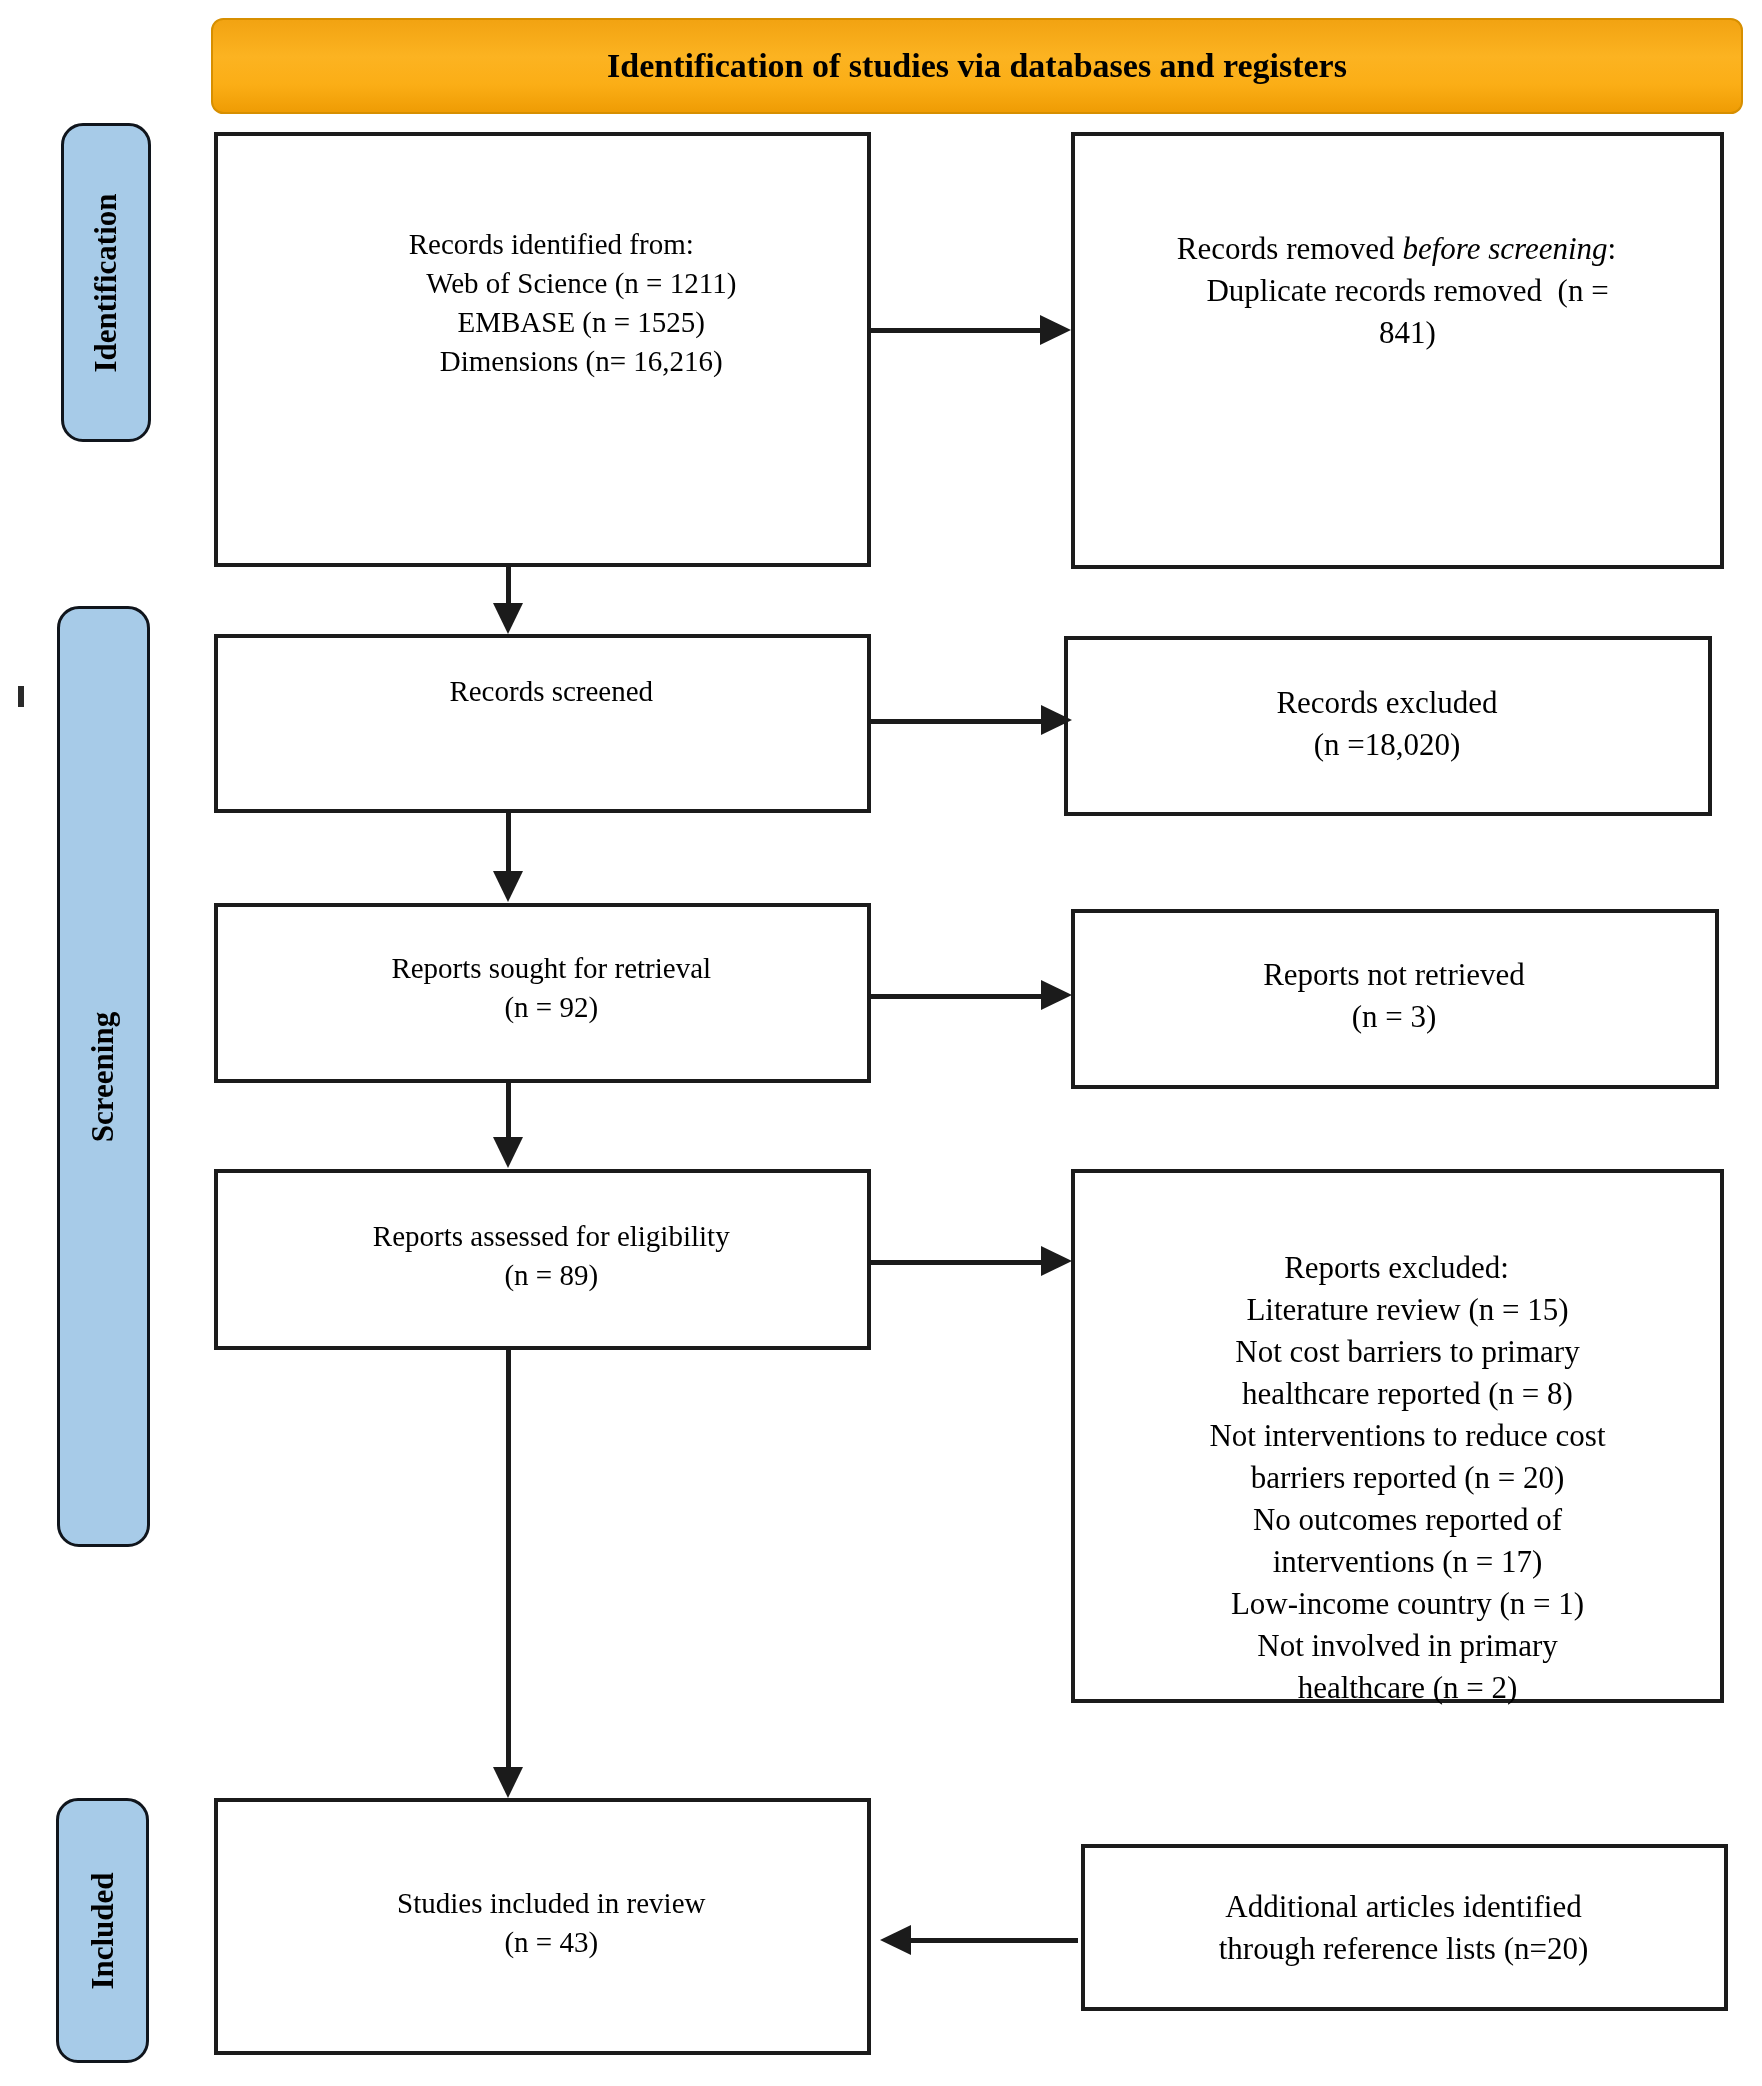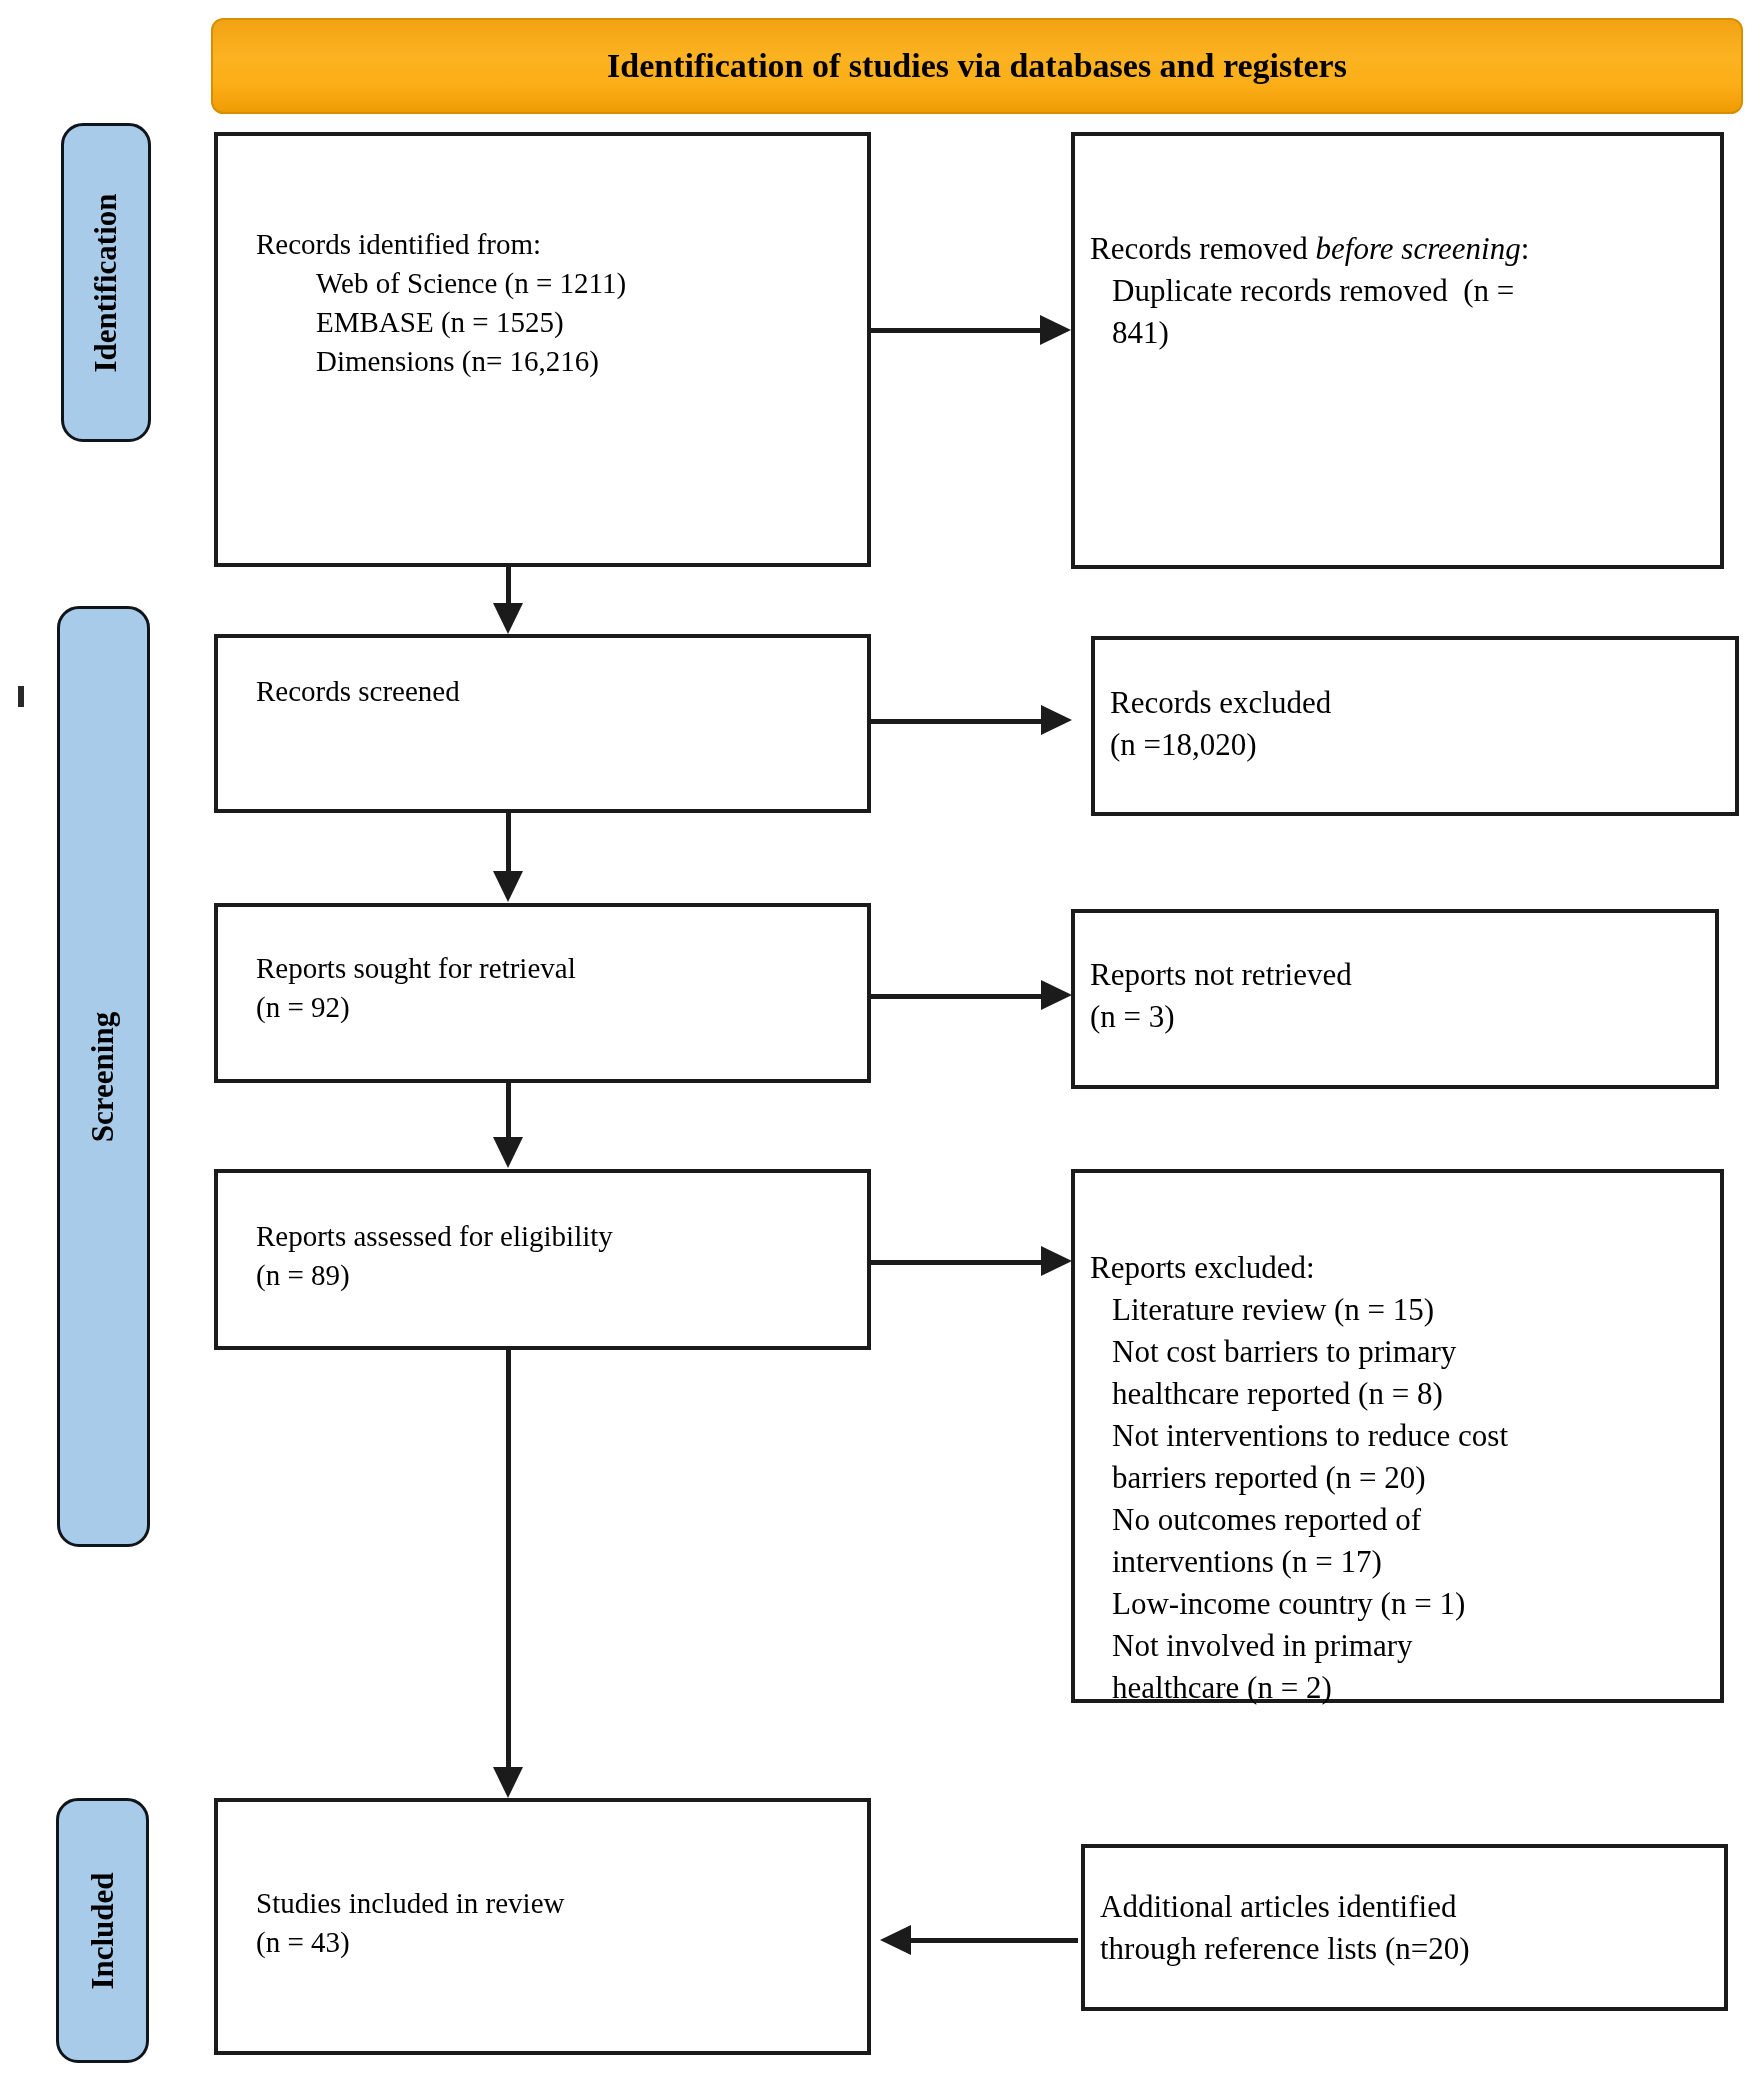--- a/index.html
+++ b/index.html
@@ -30,21 +30,21 @@
     border-radius:22px;
     display:flex;align-items:center;justify-content:center;
     font-size:31px;font-weight:bold;
   }
   .vlabel span{transform:rotate(-90deg);white-space:nowrap;}
   
   .box{
     position:absolute;box-sizing:border-box;
     background:#ffffff;
     border:4.1px solid #1b1b1b;
-    font-size:29px;line-height:39px;
+    font-size:29px;line-height:39px;text-align:center;
   }
   .box .line{white-space:pre-wrap;}
   .box.rcol{font-size:31px;line-height:42px;}
   .box .indent{margin-left:60px;}
   .box.rcol .indent{margin-left:22px;}
   
   .aline{position:absolute;background:#1b1b1b;}
   .head-down{
     position:absolute;width:0;height:0;
     border-left:15px solid transparent;border-right:15px solid transparent;
@@ -94,21 +94,21 @@
   <div class="box rcol" style="left:1071px;top:132px;width:653px;height:437px;padding:92px 17px 0 15px;">
     <div class="line"><span>Records removed </span><span class="italic">before screening</span><span>:</span></div>
     <div class="line indent">Duplicate records removed  (n =</div>
     <div class="line indent">841)</div>
   </div>
 
   <div class="box" style="left:214px;top:634px;width:657px;height:179px;padding:34px 20.5px 0 38px;">
     <div class="line">Records screened</div>
   </div>
 
-  <div class="box rcol" style="left:1091px;top:636px;width:648px;height:180px;padding:42px 17px 16px 15px;">
+  <div class="box rcol" style="left:1064px;top:636px;width:648px;height:180px;padding:42px 17px 16px 15px;">
     <div class="line">Records excluded</div>
     <div class="line">(n =18,020)</div>
   </div>
 
   <div class="box" style="left:214px;top:903px;width:657px;height:180px;padding:42px 20.5px 0 38px;">
     <div class="line">Reports sought for retrieval</div>
     <div class="line">(n = 92)</div>
   </div>
 
   <div class="box rcol" style="left:1071px;top:909px;width:648px;height:180px;padding:41px 17px 0 15px;">

